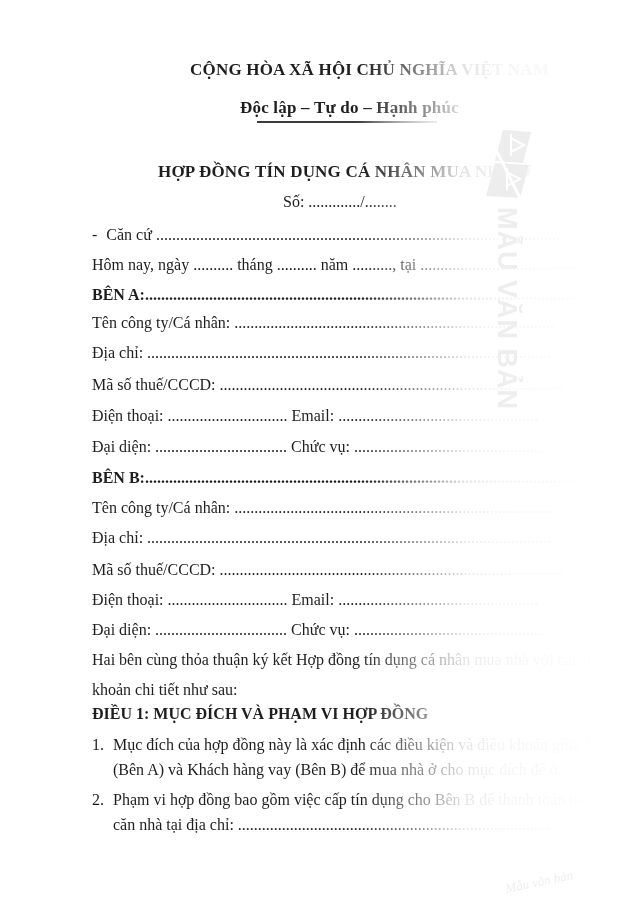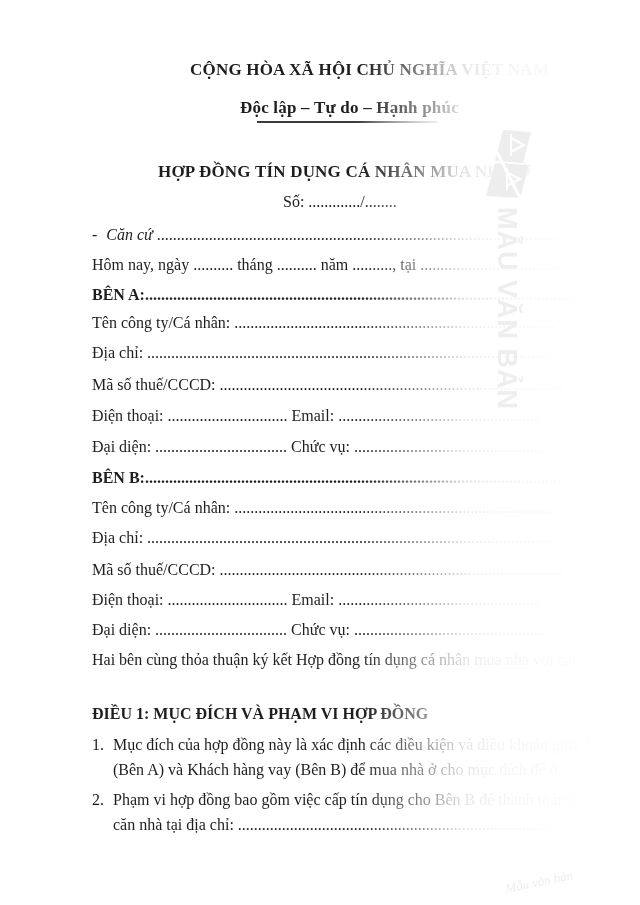--- a/index.html
+++ b/index.html
@@ -15,21 +15,21 @@
     position:absolute;
     white-space:nowrap;
     font-size:16px;
     line-height:20px;
     z-index:2;
   }
   .b{font-weight:bold;}
   .hdr{font-size:17px;font-weight:bold;letter-spacing:.2px;}
   .title{font-size:17px;font-weight:bold;letter-spacing:.2px;}
   .dash{display:inline-block;margin-right:9px;}
-  .italic{font-style:italic;}
+  .italic{}
   .num{display:inline-block;width:21px;}
   .motto-underline{
     position:absolute;top:121px;left:257px;width:180px;height:2px;
     background:linear-gradient(to right,#3c3c3c 55%,rgba(60,60,60,.25));
     z-index:2;
   }
   
   .fade-overlay{
     position:absolute;top:0;left:360px;width:280px;height:905px;z-index:5;
     background:linear-gradient(to right,
@@ -82,20 +82,21 @@
   <div class="line" style="top:437px;left:92px;">Đại diện: ................................. Chức vụ: ...............................................</div>
 
   <div class="line b" style="top:468px;left:92px;">BÊN B:.............................................................................................................</div>
   <div class="line" style="top:498px;left:92px;">Tên công ty/Cá nhân: ................................................................................</div>
   <div class="line" style="top:528px;left:92px;">Địa chỉ: .....................................................................................................</div>
   <div class="line" style="top:560px;left:92px;">Mã số thuế/CCCD: ......................................................................................</div>
   <div class="line" style="top:590px;left:92px;">Điện thoại: .............................. Email: ..................................................</div>
   <div class="line" style="top:620px;left:92px;">Đại diện: ................................. Chức vụ: ...............................................</div>
 
   <div class="line" style="top:650px;left:92px;">Hai bên cùng thỏa thuận ký kết Hợp đồng tín dụng cá nhân mua nhà với các điều</div>
+  <div class="line" style="top:680px;left:92px;">khoản chi tiết như sau:</div>
 
   <div class="line b" style="top:704px;left:92px;">ĐIỀU 1: MỤC ĐÍCH VÀ PHẠM VI HỢP ĐỒNG</div>
 
   <div class="line" style="top:735px;left:92px;">
     <span class="num">1.</span><span>Mục đích của hợp đồng này là xác định các điều kiện và điều khoản giữa Ngân</span>
   </div>
   <div class="line" style="top:760px;left:113px;">(Bên A) và Khách hàng vay (Bên B) để mua nhà ở cho mục đích để ở.</div>
 
   <div class="line" style="top:790px;left:92px;">
     <span class="num">2.</span><span>Phạm vi hợp đồng bao gồm việc cấp tín dụng cho Bên B để thanh toán tiền mua</span>

